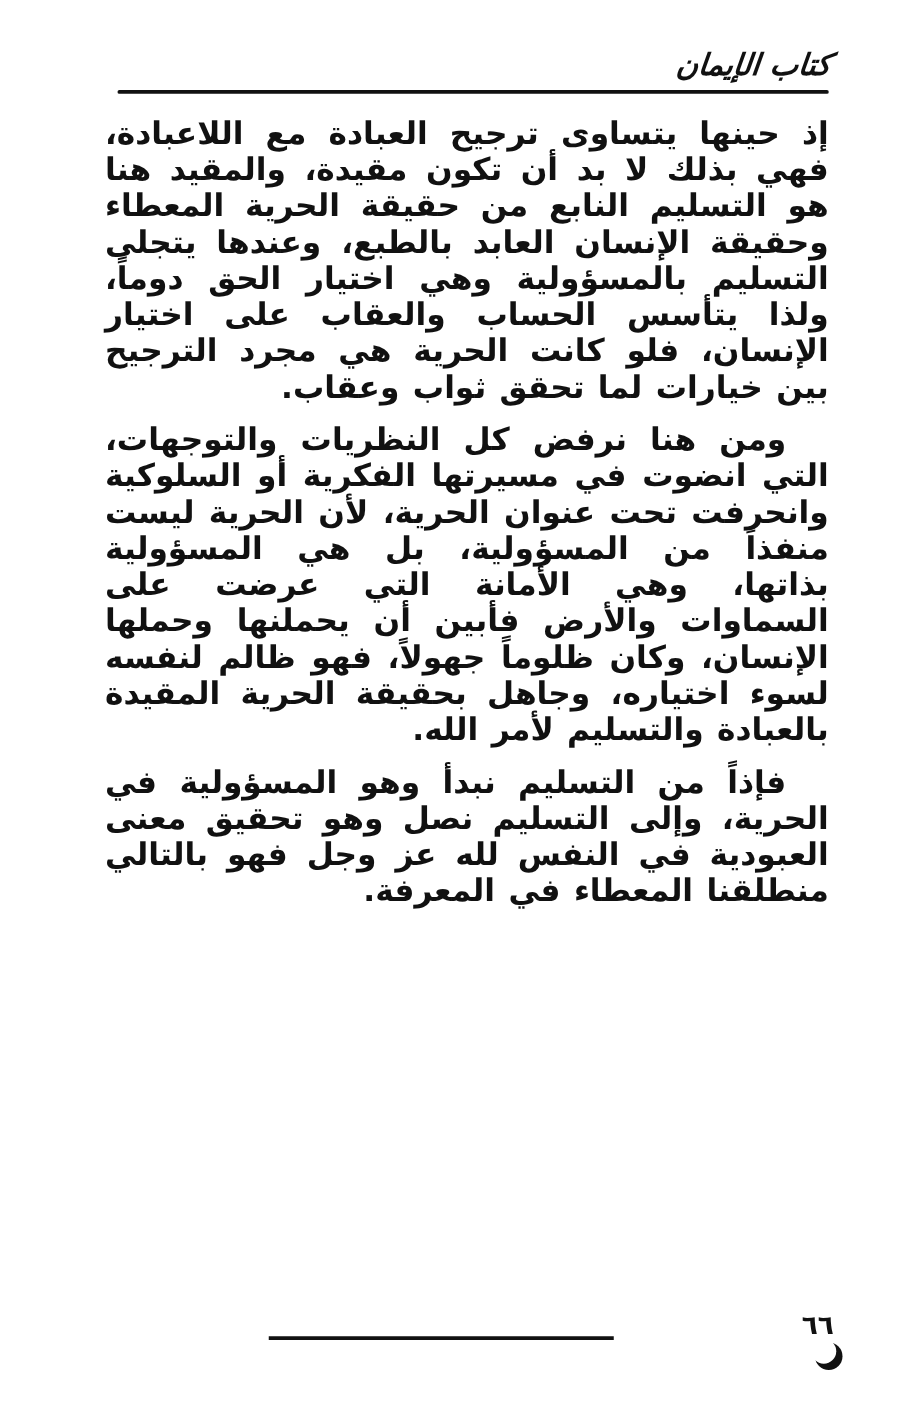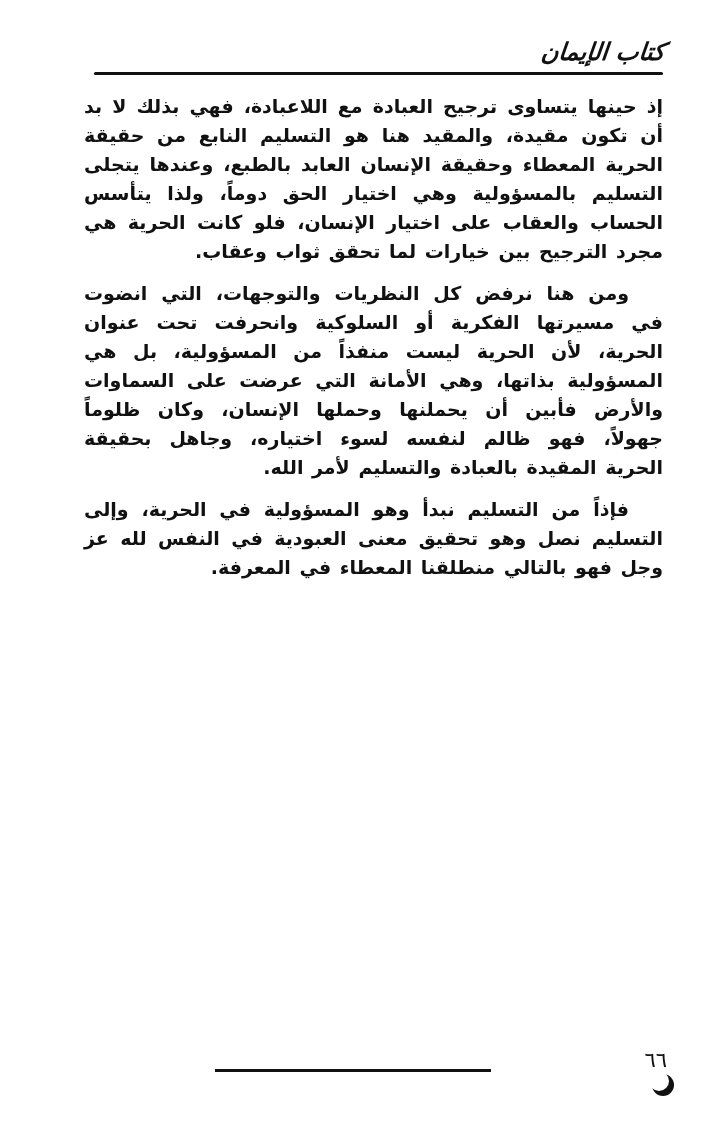--- a/index.html
+++ b/index.html
@@ -39,21 +39,21 @@
     border-radius: 2px;
   }
   
   .body-text {
     position: absolute;
     top: 92px;
     right: 62px;
     left: 84px;
     direction: rtl;
     text-align: justify;
-    font-size: 19px;
+    font-size: 25px;
     font-weight: bold;
     line-height: 29px;
     word-spacing: 2px;
   }
   .body-text p {
     margin: 0 0 13px 0;
   }
   .body-text p.indented {
     text-indent: 34px;
   }
@@ -64,21 +64,21 @@
     left: 215px;
     width: 276px;
     height: 3px;
     background: #111111;
   }
   .page-number {
     position: absolute;
     top: 1048px;
     right: 58px;
     font-size: 21px;
-    font-weight: normal;
+    font-weight: bold;
     text-align: center;
   }
   .crescent-icon {
     position: absolute;
     top: 1072px;
     right: 50px;
     width: 26px;
     height: 26px;
     display: block;
   }

